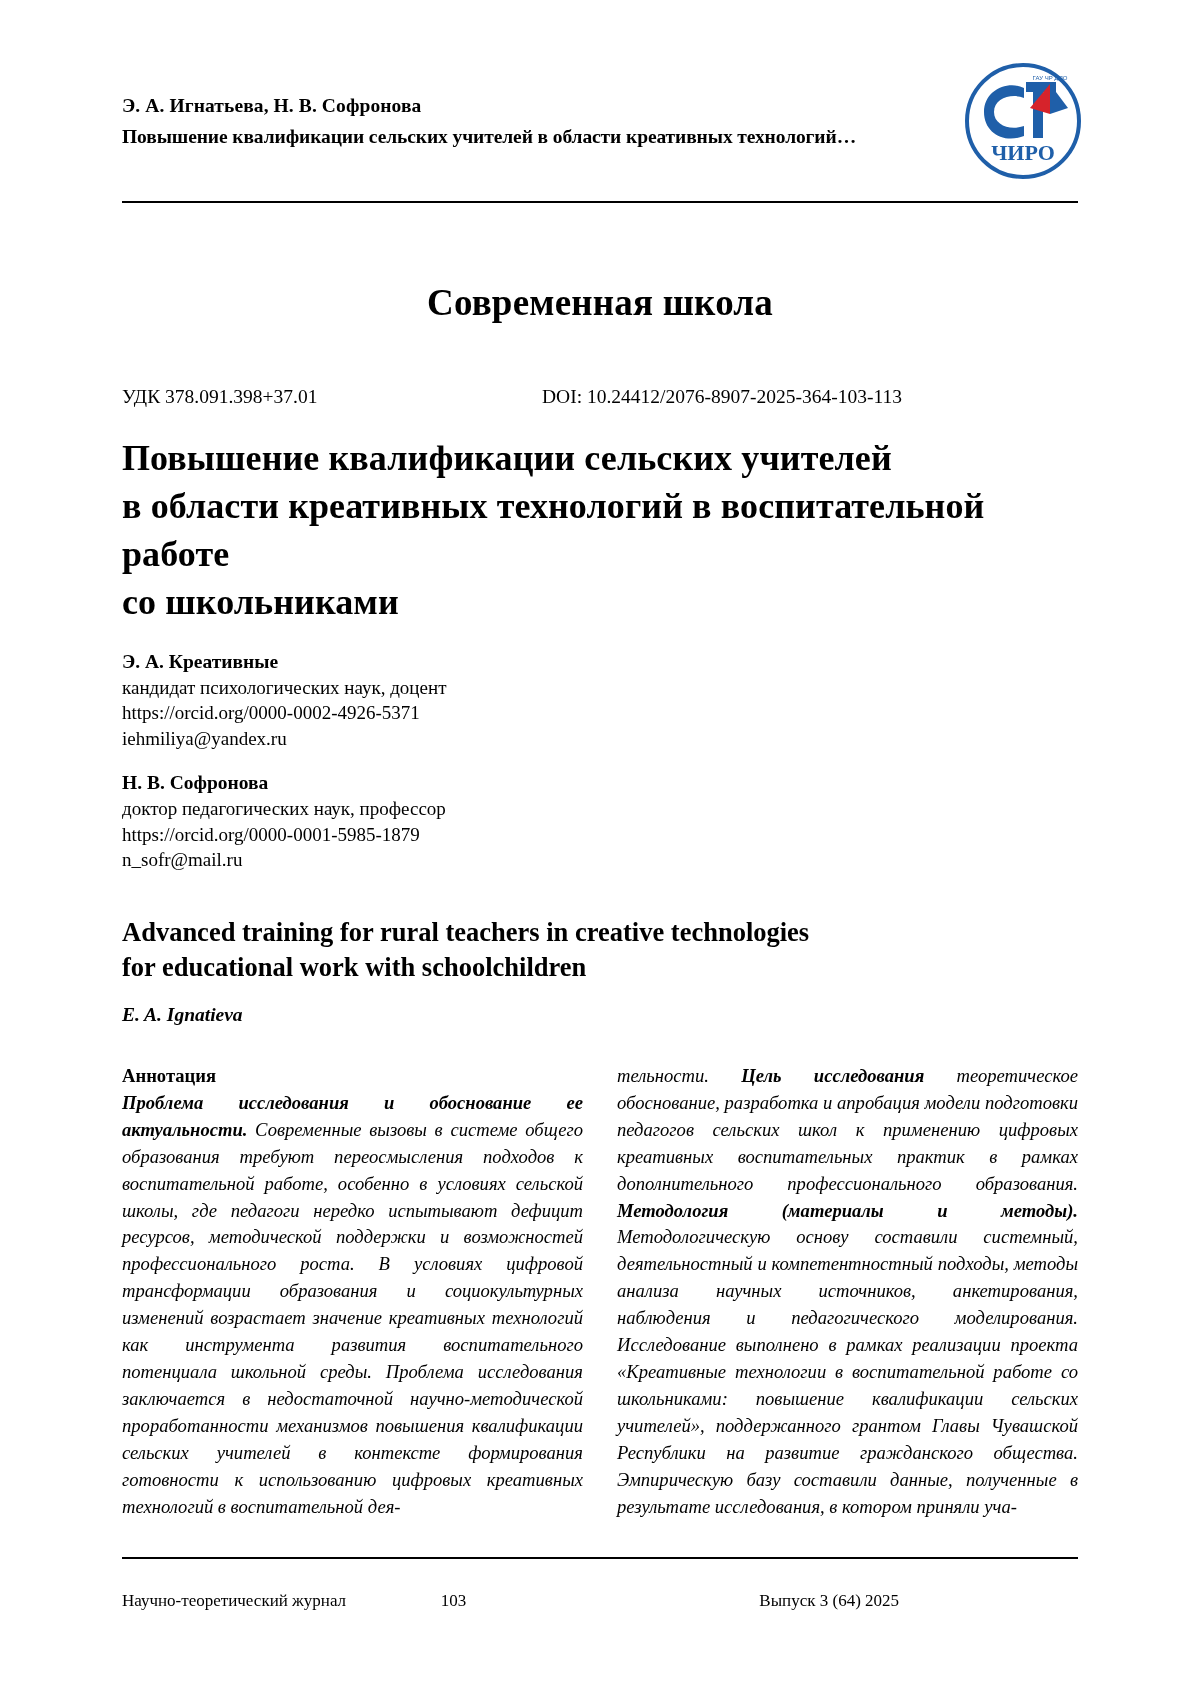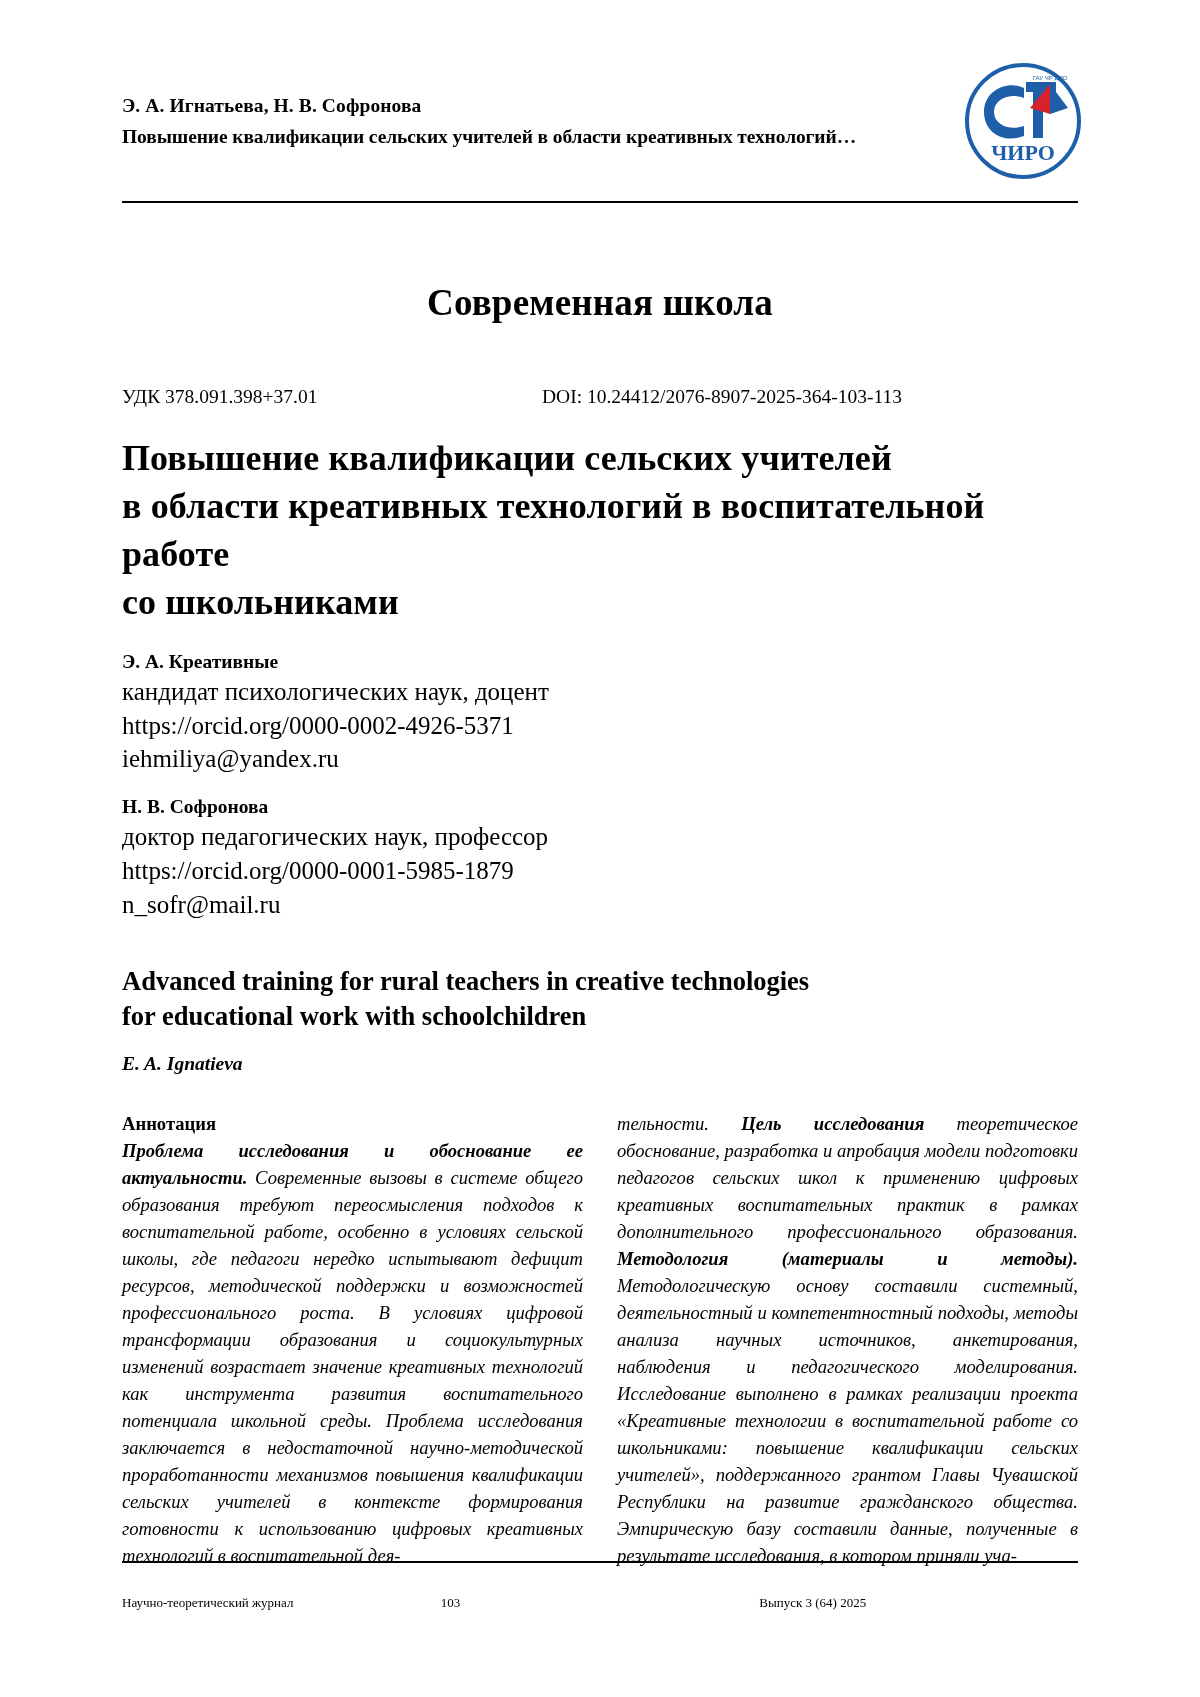--- a/index.html
+++ b/index.html
@@ -88,21 +88,21 @@
   .authors-block {
     margin-top: 22px;
     font-size: 19.5px;
     line-height: 1.35;
   }
   .author-name {
     font-weight: bold;
     font-size: 19.5px;
   }
   .author-line {
-    font-size: 25px;
+    font-size: 19px;
   }
   .author-gap {
     height: 18px;
   }
 
   .art-title-en {
     font-size: 26.5px;
     font-weight: bold;
     line-height: 1.33;
     margin-top: 42px;
@@ -154,21 +154,21 @@
     bottom: 86px;
   }
   .footer-rule {
     border: 0;
     border-top: 2.2px solid #000;
     margin: 0 0 12px 0;
   }
   .footer {
     display: flex;
     align-items: baseline;
-    font-size: 13px;
+    font-size: 17px;
   }
   .footer-left { flex: 1; text-align: left; }
   .footer-center { flex: 1; }
   .footer-right { flex: 1; text-align: left; margin-top: 20px; }
 </style>
 </head>
 <body>
 
 <div class="page">
 

